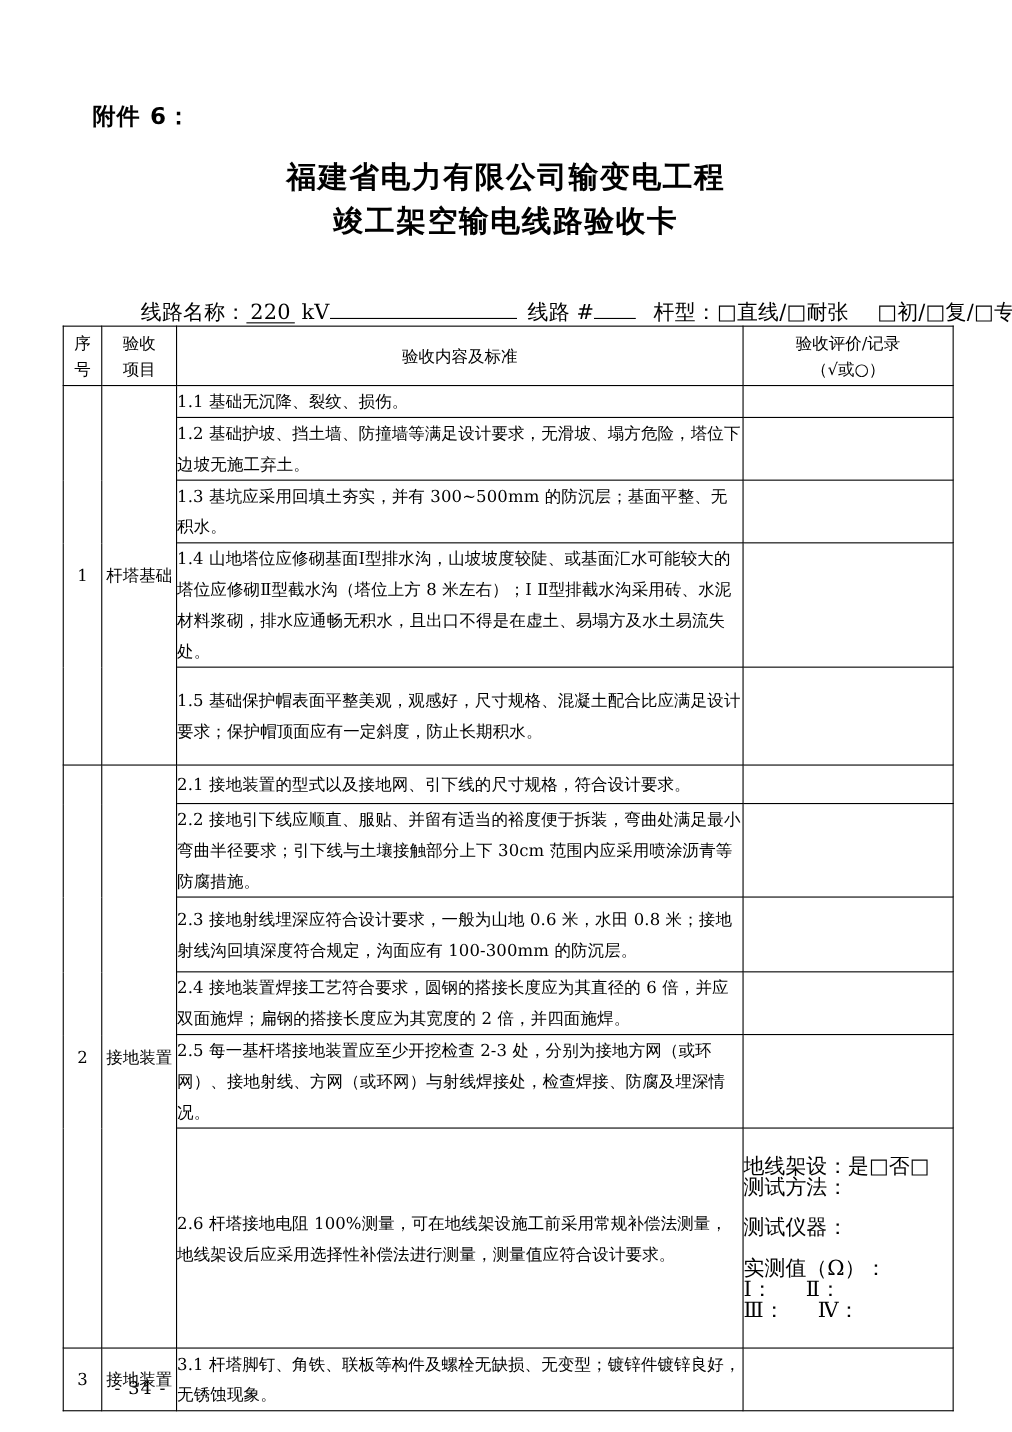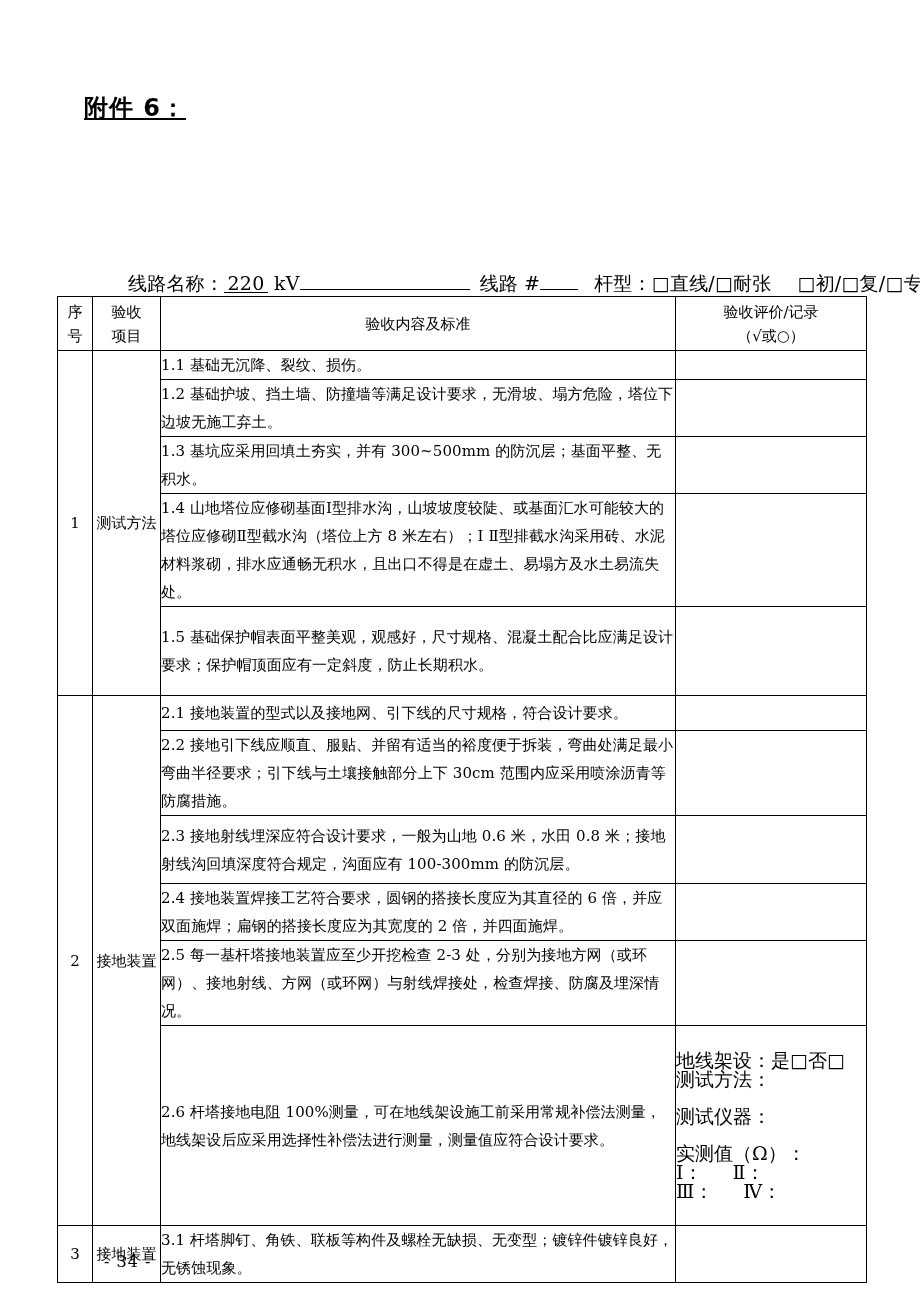--- a/index.html
+++ b/index.html
@@ -24,24 +24,23 @@
     height: 1302px;
   }
 
   
   .attach-label {
     position: absolute;
     left: 84px;
     top: 92px;
     font-family: "DejaVu Sans", "Liberation Sans", sans-serif;
     font-weight: bold;
-    font-size: 24px;
+    font-size: 21px;
     letter-spacing: 1px;
     white-space: nowrap;
-    text-decoration: underline;
   }
 
   
   .title-block {
     position: absolute;
     left: 0;
     top: 142px;
     width: 920px;
     text-align: center;
     font-family: "DejaVu Sans", "Liberation Sans", sans-serif;
@@ -169,20 +168,24 @@
     white-space: nowrap;
   }
 </style>
 </head>
 <body>
 
 <div class="page">
 
   <div class="attach-label">附件 6：</div>
 
+  <div class="title-block">
+    <span class="title-line">福建省电力有限公司输变电工程</span>
+    <span class="title-line">竣工架空输电线路验收卡</span>
+  </div>
 
   <div class="form-line">
     <span class="seg">线路名称：</span><span class="fill w-220">220</span><span class="sp6"></span><span class="seg">kV</span><span class="fill w-name"></span><span class="sp10"></span><span class="seg">线路</span><span class="sp6"></span><span class="seg">#</span><span class="fill w-num"></span><span class="sp16"></span><span class="seg">杆型：</span><span class="seg cbx">□直线/□耐张</span><span class="sp26"></span><span class="seg cbx">□初/□复/□专检</span>
   </div>
 
   <table class="main">
     <colgroup>
       <col class="c-seq">
         <col class="c-item">
         <col class="c-desc">
@@ -202,21 +205,21 @@
         <th class="th-cell">
           <span class="l">验收评价/记录</span>
           <span class="l">（√或○）</span>
         </th>
       </tr>
     </thead>
     <tbody>
 
       <tr class="h-11">
         <td class="seq-cell" rowspan="5">1</td>
-        <td class="item-cell" rowspan="5">测试方法</td>
+        <td class="item-cell" rowspan="5">杆塔基础</td>
         <td class="desc-cell">1.1  基础无沉降、裂纹、损伤。</td>
         <td class="eval-cell"></td>
       </tr>
       <tr class="h-12">
         <td class="desc-cell">1.2  基础护坡、挡土墙、防撞墙等满足设计要求，无滑坡、塌方危险，塔位下边坡无施工弃土。</td>
         <td class="eval-cell"></td>
       </tr>
       <tr class="h-13">
         <td class="desc-cell">1.3 基坑应采用回填土夯实，并有 300~500mm 的防沉层；基面平整、无积水。</td>
         <td class="eval-cell"></td>

